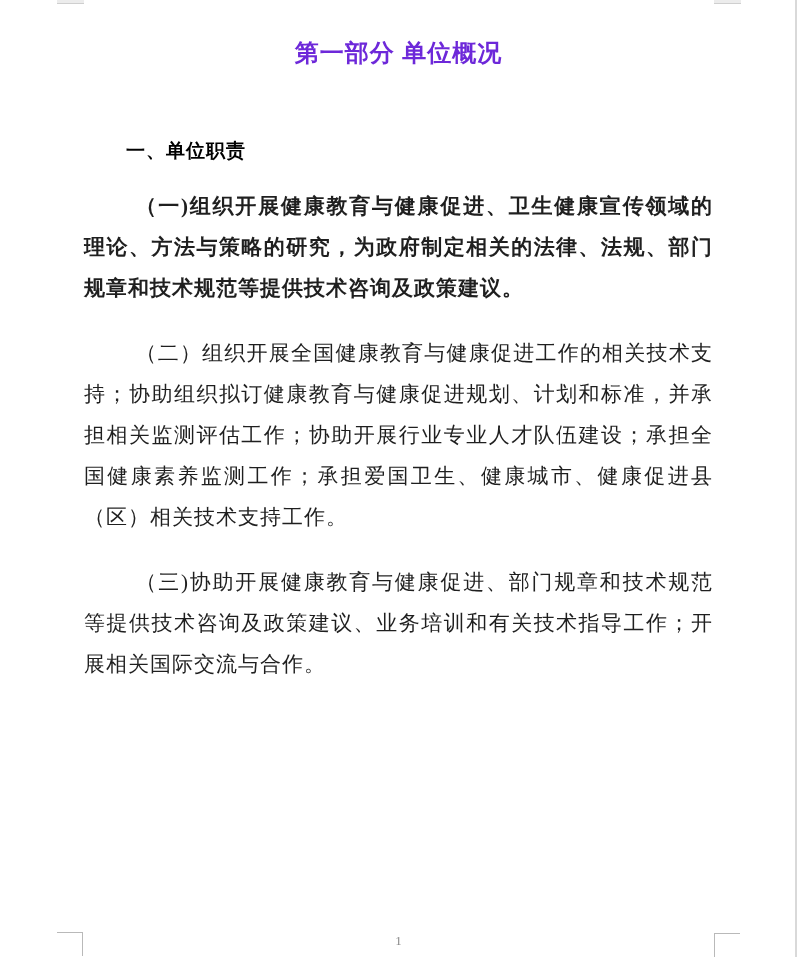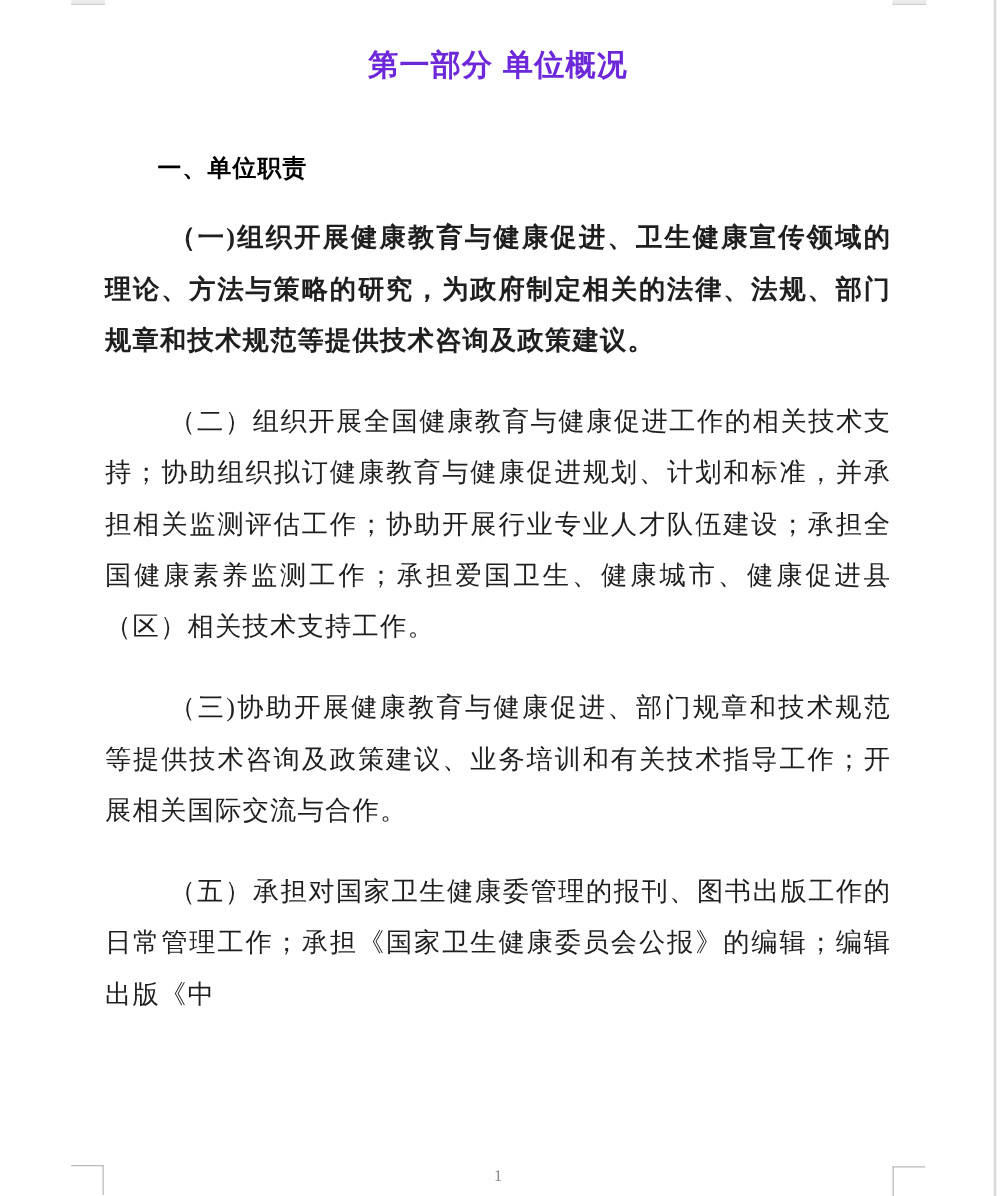--- a/index.html
+++ b/index.html
@@ -56,21 +56,21 @@
     margin-top: 38px;
     font-family: "Liberation Sans", sans-serif;
     font-size: 24px;
     line-height: 30px;
     font-weight: bold;
     color: #6d28d9;
     text-align: center;
     letter-spacing: 1px;
   }
   .section-heading {
-    margin-top: 56px;
+    margin-top: 72px;
     font-family: Liberation Mono, monospace;
     font-size: 19px;
     line-height: 24px;
     font-weight: bold;
     color: #000000;
     padding-left: 42px;
     letter-spacing: 1px;
   }
   .body-para {
     font-size: 21px;
@@ -107,21 +107,20 @@
 
     <div class="section-heading">一、单位职责</div>
 
     <p class="body-para first">（一)组织开展健康教育与健康促进、卫生健康宣传领域的理论、方法与策略的研究，为政府制定相关的法律、法规、部门规章和技术规范等提供技术咨询及政策建议。</p>
 
     <p class="body-para">（二）组织开展全国健康教育与健康促进工作的相关技术支持；协助组织拟订健康教育与健康促进规划、计划和标准，并承担相关监测评估工作；协助开展行业专业人才队伍建设；承担全国健康素养监测工作；承担爱国卫生、健康城市、健康促进县（区）相关技术支持工作。</p>
 
     <p class="body-para">（三)协助开展健康教育与健康促进、部门规章和技术规范等提供技术咨询及政策建议、业务培训和有关技术指导工作；开展相关国际交流与合作。</p>
 
 
-    <p class="body-para">（五）承担对国家卫生健康委管理的报刊、图书出版工作的日常管理工作；承担《国家卫生健康委员会公报》的编辑；编辑出版《中</p>
   </div>
 
   <div class="corner-mark left"></div>
   <div class="corner-mark right"></div>
 
   <div class="page-number">1</div>
 
   <div class="page-edge"></div>
 </div>
 

